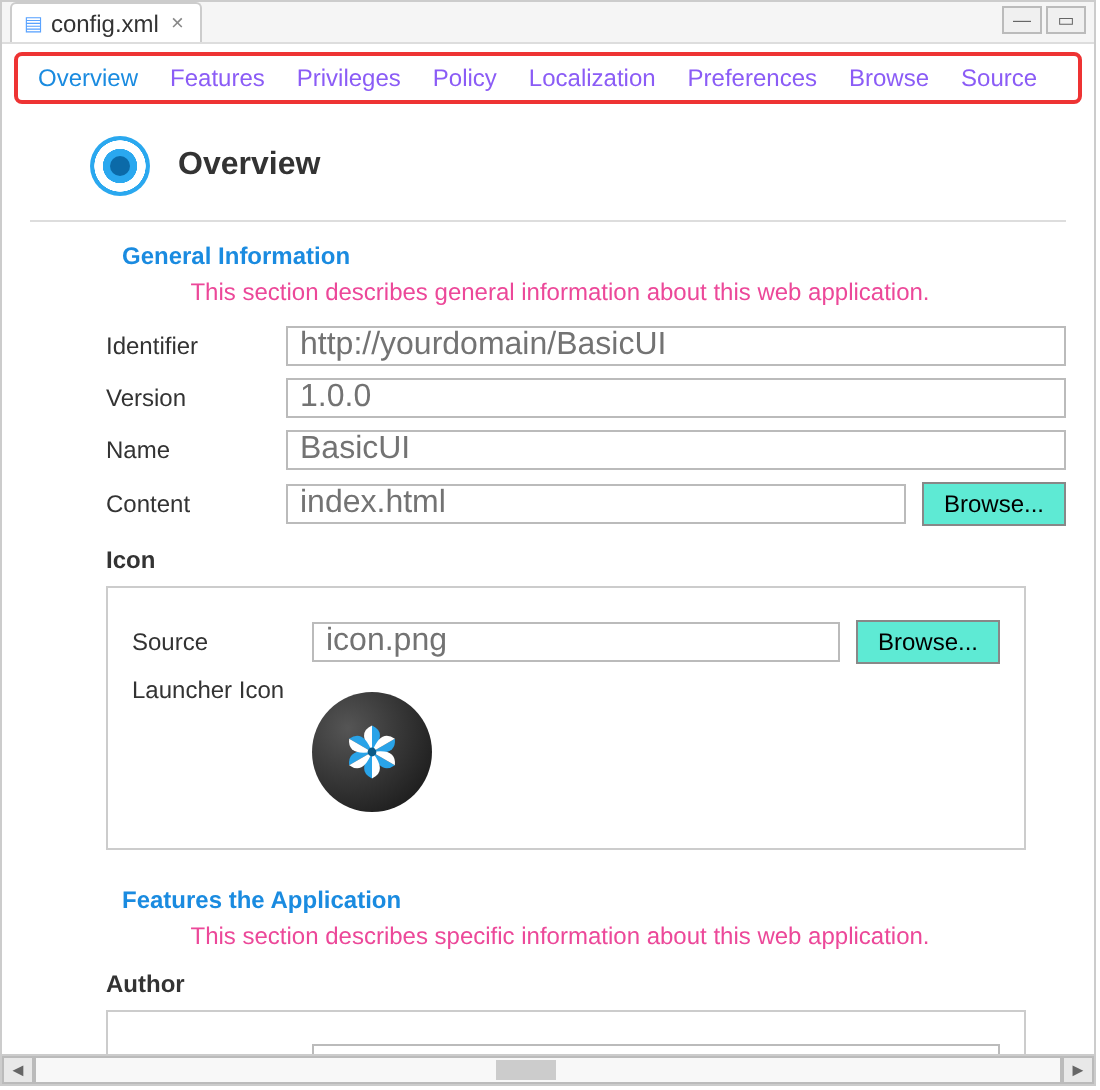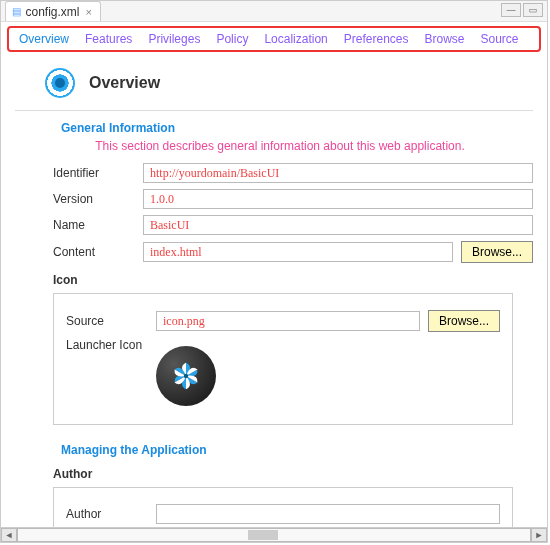--- a/index.html
+++ b/index.html
@@ -86,25 +86,25 @@
   hr.sep { border:none; border-top:1px solid #ddd; margin:2px 0 10px 0;}
   .section-title { color:#1a8be0; font-weight:600; margin: 0 0 4px 46px; }
   .section-title.mg { margin-top:18px; }
   .section-desc { margin: 0 0 10px 12px; color:#ec4899;text-align:center; }
   .formrow {
     display:flex; align-items:center; margin: 4px 0 6px 38px;
   }
   .formrow label { width:90px; color:#333; }
   .formrow input[type=text] {
     flex:1; height:20px; border:1px solid #bbb; padding:1px 6px;
-    font-family:Liberation Serif, serif; font-size:12px; color:#ef4444;
+    font-family:Liberation Sans, sans-serif; font-size:16px; color:#737373;
   }
   .formrow .btn {
     margin-left:8px; height:22px; padding:0 10px;
-    border:1px solid #888; background:#fef9c3; font-size:12px; cursor:pointer;
+    border:1px solid #888; background:#5eead4; font-size:12px; cursor:pointer;
   }
   .subhead { font-weight:600; margin:10px 0 6px 38px; }
   .iconbox {
     border:1px solid #ccc; margin:4px 20px 4px 38px; padding:12px;
   }
   .launcher-icon {
     width:60px;height:60px;border-radius:50%;
     background: radial-gradient(circle at 30% 30%, #555 0%, #111 100%);
     display:flex;align-items:center;justify-content:center;
     margin-top:8px;
@@ -215,21 +215,22 @@
                   <path d="M0 0 L0 -30 Q18 -22 0 0 Z" fill="#29a3e8"></path>
                   <path d="M0 0 L0 -30 Q-18 -22 0 0 Z" fill="#ffffff"></path>
                 </g>
               <circle r="5" fill="#0a5a88"></circle>
             </g>
           </svg>
         </div>
       </div>
     </div>
 
-    <div class="section-title mg">Managing the Application</div>
+    <div class="section-title mg">Features the Application</div>
+    <div class="section-desc">This section describes specific information about this web application.</div>
     <div class="subhead">Author</div>
     <div class="authorbox">
       <div class="formrow" style="margin-left:0">
         <label>Author</label>
         <input type="text" value="" style="">
       </div>
 
     </div>
 
   </div>

